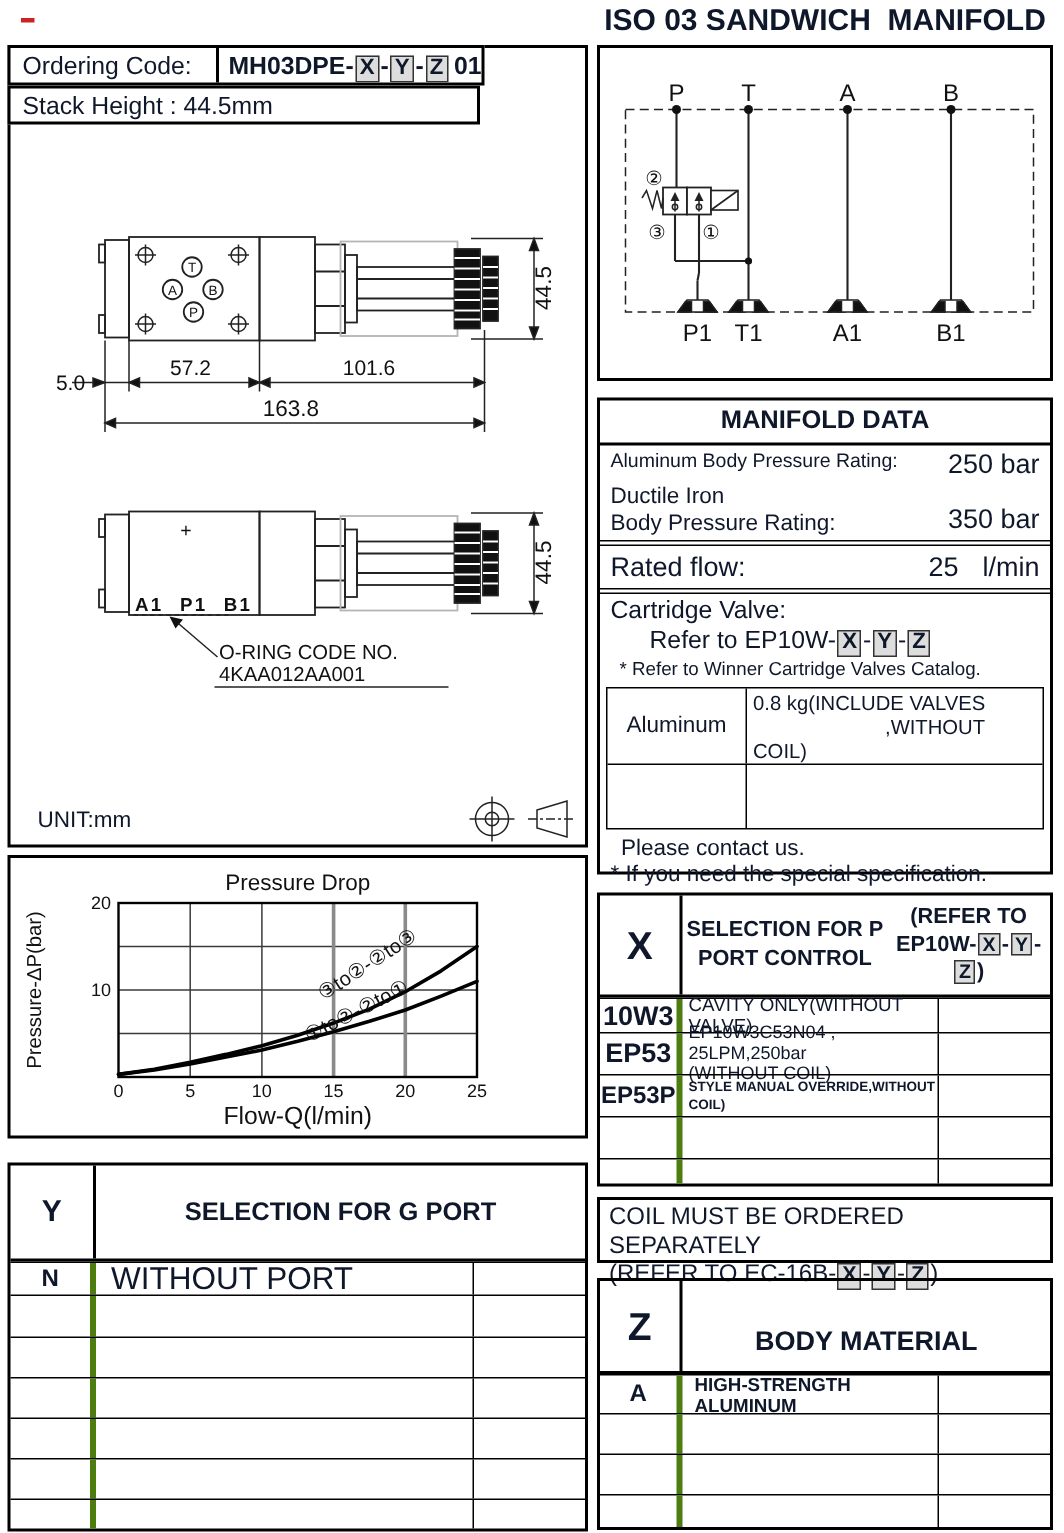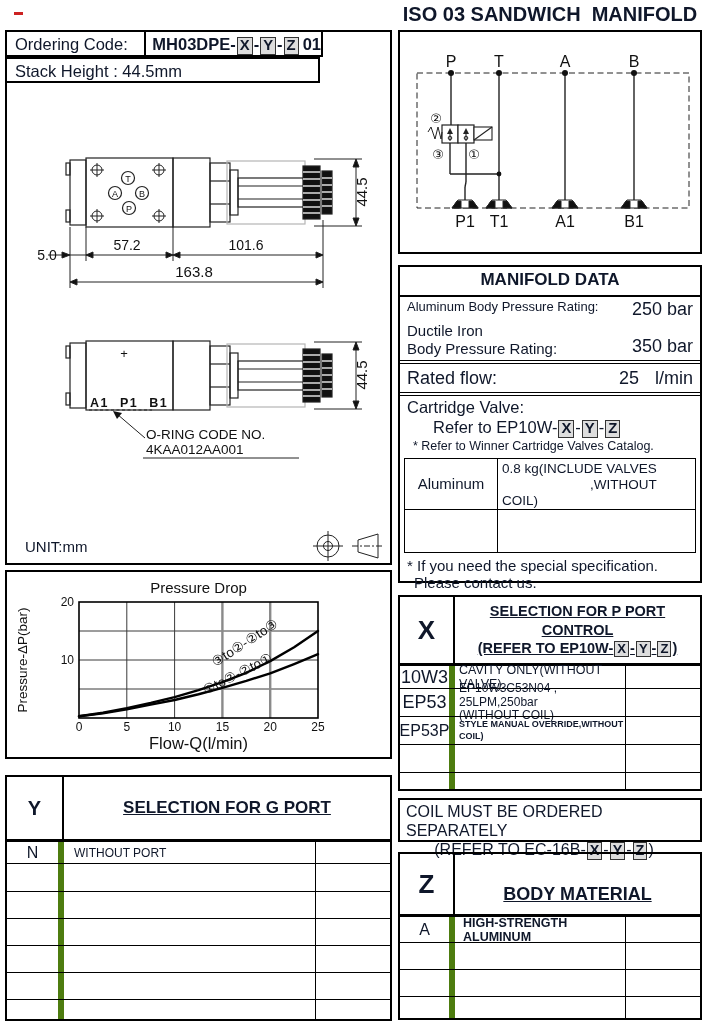--- a/index.html
+++ b/index.html
@@ -35,32 +35,32 @@
   .wrow1{height:50px;border-bottom:1px solid #000;display:flex;}
   .wrow2{flex:1;display:flex;}
   .wc1{width:92px;border-right:1px solid #000;display:flex;align-items:center;justify-content:center;font-size:15px;}
   .wc2{flex:1;padding:2px 4px;font-size:13.5px;line-height:1.18;}
   .tnote{padding:4px 7px 0 7px;font-size:15px;line-height:1.15;}
   
   .sel{display:flex;flex-direction:column;}
   .sel-head{display:flex;border-bottom:2px solid #000;}
   .sel-key{width:55px;border-right:2px solid #000;display:flex;align-items:center;justify-content:center;
            font-weight:bold;box-sizing:border-box;}
-  .sel-title{flex:1;display:flex;flex-direction:column;align-items:center;justify-content:center;
-             font-weight:bold;text-align:center;text-decoration:underline;}
+  .sel-title{flex:1;display:flex;flex-direction:row;align-items:center;justify-content:center;
+             font-weight:bold;text-align:center;}
   .srow{display:flex;border-top:1px solid #000;}
   .srow:first-of-type{border-top:none;}
-  .sc1{width:55px;border-right:6px solid #4d7c0f;display:flex;align-items:center;justify-content:center;
-       font-weight:normal;box-sizing:border-box;}
+  .sc1{width:55px;border-right:4px solid #4d7c0f;display:flex;align-items:center;justify-content:center;
+       font-weight:bold;box-sizing:border-box;}
   .sc2{display:flex;flex-direction:column;justify-content:center;box-sizing:border-box;}
   .sc3{flex:1;border-left:1px solid #000;}
   .x-table{left:398px;top:595px;width:304px;height:196px;}
   .x-table .sc2{width:170px;}
   .coil-box{left:398px;top:798px;width:304px;height:44px;font-size:16px;line-height:1.2;padding:2px 6px;}
-  .coil2{text-align:center;padding-right:12px;}
+  .coil2{text-align:left;padding-right:12px;}
   .z-table{left:398px;top:852px;width:304px;height:168px;}
   .z-table .sc2{width:170px;}
   .y-table{left:5px;top:775px;width:387px;height:246px;}
   .y-table .sel-key{width:57px;}
   .y-table .sc1{width:57px;}
   .y-table .sc2{width:251px;}
   svg{display:block;}
   svg text{font-family:"Liberation Sans","DejaVu Sans",sans-serif;fill:#111;}
   .dwg{stroke:#222;fill:none;stroke-width:1.2px;}
   .thin{stroke:#222;stroke-width:1px;}
@@ -265,21 +265,21 @@
       </svg>
   </div>
 
   <div class="abs b2 sel y-table">
     <div class="sel-head" style="height:62px;">
       <div class="sel-key" style="font-size:20px;">Y</div>
       <div class="sel-title" style="font-size:17px;">SELECTION FOR G PORT</div>
     </div>
     <div class="srow" style="height:21px;">
       <div class="sc1" style="font-size:16px;">N</div>
-      <div class="sc2" style="font-size:12px;padding-left:10px;">WITHOUT PORT</div>
+      <div class="sc2" style="font-size:21px;padding-left:10px;">WITHOUT PORT</div>
       <div class="sc3"></div>
     </div>
     <div class="srow" style="height:27px;">
         <div class="sc1"></div>
         <div class="sc2"></div>
         <div class="sc3"></div>
       </div>
     <div class="srow" style="height:26px;">
         <div class="sc1"></div>
         <div class="sc2"></div>
@@ -404,22 +404,22 @@
           <div>0.8  kg(INCLUDE VALVES</div>
           <div style="text-indent:88px;">,WITHOUT COIL)</div>
         </div>
       </div>
       <div class="wrow2">
         <div class="wc1"></div>
           <div class="wc2"></div>
       </div>
     </div>
     <div class="tnote">
+      <div style="padding-left:7px;">Please contact us.</div>
       <div>* If you need the special specification.</div>
-      <div style="padding-left:7px;">Please contact us.</div>
     </div>
   </div>
 
   <div class="abs b2 sel x-table">
     <div class="sel-head" style="height:66px;">
       <div class="sel-key" style="font-size:26px;">X</div>
       <div class="sel-title" style="font-size:14.5px;line-height:1.3;">
         <div>SELECTION FOR P PORT CONTROL</div>
         <div><span>(REFER TO EP10W-</span><span class="bx">X</span><span>-</span><span class="bx">Y</span><span>-</span><span class="bx">Z</span><span>)</span></div>
       </div>

